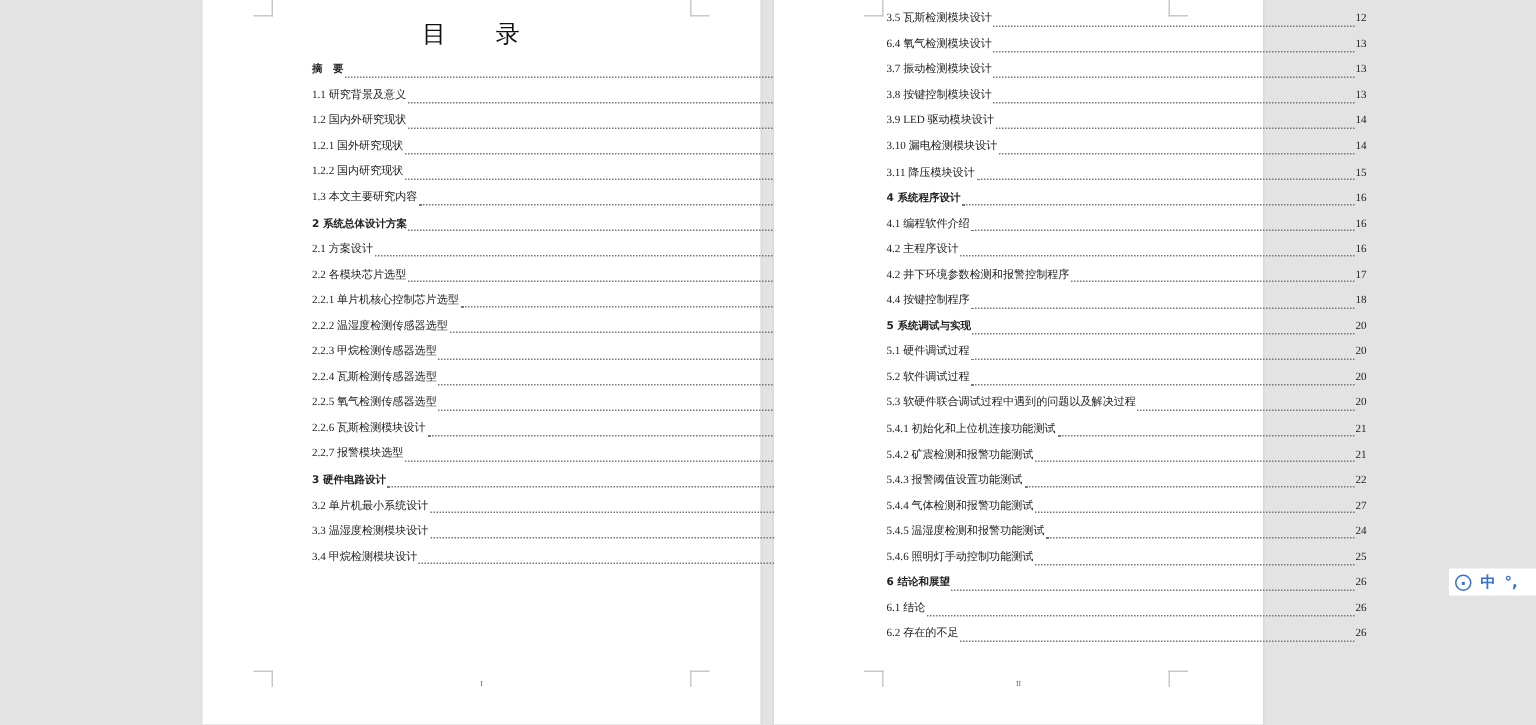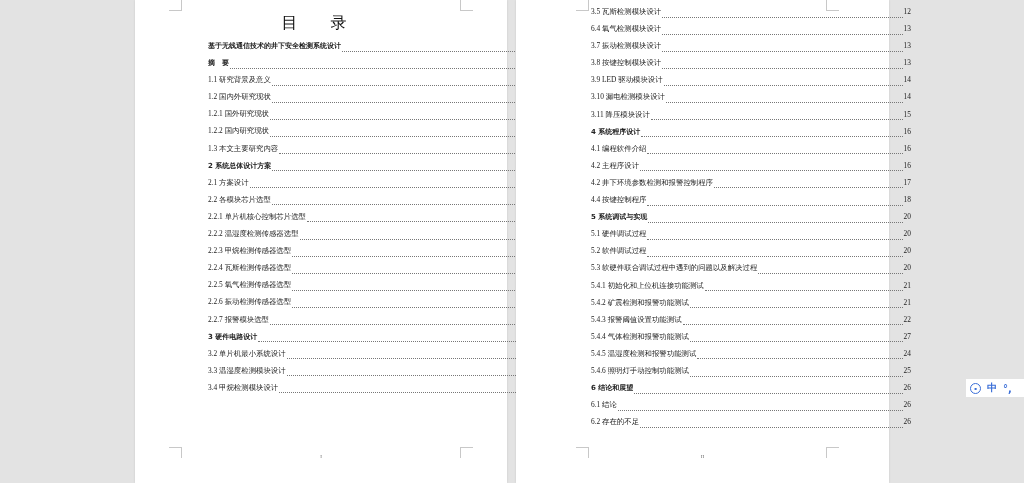--- a/index.html
+++ b/index.html
@@ -7,21 +7,21 @@
     width:1024px; height:483px; overflow:hidden;
     background:#e3e3e3;
     font-family:"Liberation Serif", "DejaVu Serif", serif;
     position:relative;
   }
   .page {
     position:absolute; top:0; height:483px; background:#ffffff;
     box-shadow: 0 0 2px rgba(0,0,0,0.12);
   }
   #page-left { left:135px; width:372px; }
-  #page-right { left:516px; width:373px; }
+  #page-right { left:516px; width:326px; }
   .corner { position:absolute; width:12px; height:10px; border-color:#c8c8c8; border-style:solid; border-width:0; }
   .c-tl { border-right-width:1px; border-bottom-width:1px; }
   .c-tr { border-left-width:1px; border-bottom-width:1px; }
   .c-bl { border-right-width:1px; border-top-width:1px; }
   .c-br { border-left-width:1px; border-top-width:1px; }
   .toc-title {
     position:absolute; top:13px; left:0; width:100%; text-align:center;
     font-family:"DejaVu Sans", sans-serif; font-weight:normal; font-size:16px;
     letter-spacing:14px; color:#111;
   }
@@ -52,29 +52,24 @@
 <body>
 
 <div class="page" id="page-left">
   <div class="corner c-tl" style="left:34px;top:0;"></div>
   <div class="corner c-tr" style="right:34px;top:0;"></div>
   <div class="corner c-bl" style="left:34px;top:447px;"></div>
   <div class="corner c-br" style="right:34px;top:447px;"></div>
   <div class="toc-title">目 录</div>
   <div class="toc" id="toc-left" style="top:41px;">
       <div class="toc-row bold">
-        <span class="t">基于无线通信技术的井下安全检测系统设计</span>
+        <span class="t">摘　要</span>
         <span class="dots"></span>
         <span class="p">I</span>
       </div>
-      <div class="toc-row bold">
-        <span class="t">摘　要</span>
-        <span class="dots"></span>
-        <span class="p">I</span>
-      </div>
       <div class="toc-row">
         <span class="t">1.1 研究背景及意义</span>
         <span class="dots"></span>
         <span class="p">1</span>
       </div>
       <div class="toc-row">
         <span class="t">1.2 国内外研究现状</span>
         <span class="dots"></span>
         <span class="p">1</span>
       </div>
@@ -127,21 +122,21 @@
         <span class="t">2.2.4 瓦斯检测传感器选型</span>
         <span class="dots"></span>
         <span class="p">6</span>
       </div>
       <div class="toc-row">
         <span class="t">2.2.5 氧气检测传感器选型</span>
         <span class="dots"></span>
         <span class="p">7</span>
       </div>
       <div class="toc-row">
-        <span class="t">2.2.6 振动检测传感器选型</span>
+        <span class="t">2.2.6 瓦斯检测模块设计</span>
         <span class="dots"></span>
         <span class="p">8</span>
       </div>
       <div class="toc-row">
         <span class="t">2.2.7 报警模块选型</span>
         <span class="dots"></span>
         <span class="p">9</span>
       </div>
       <div class="toc-row bold">
         <span class="t">3 硬件电路设计</span>

